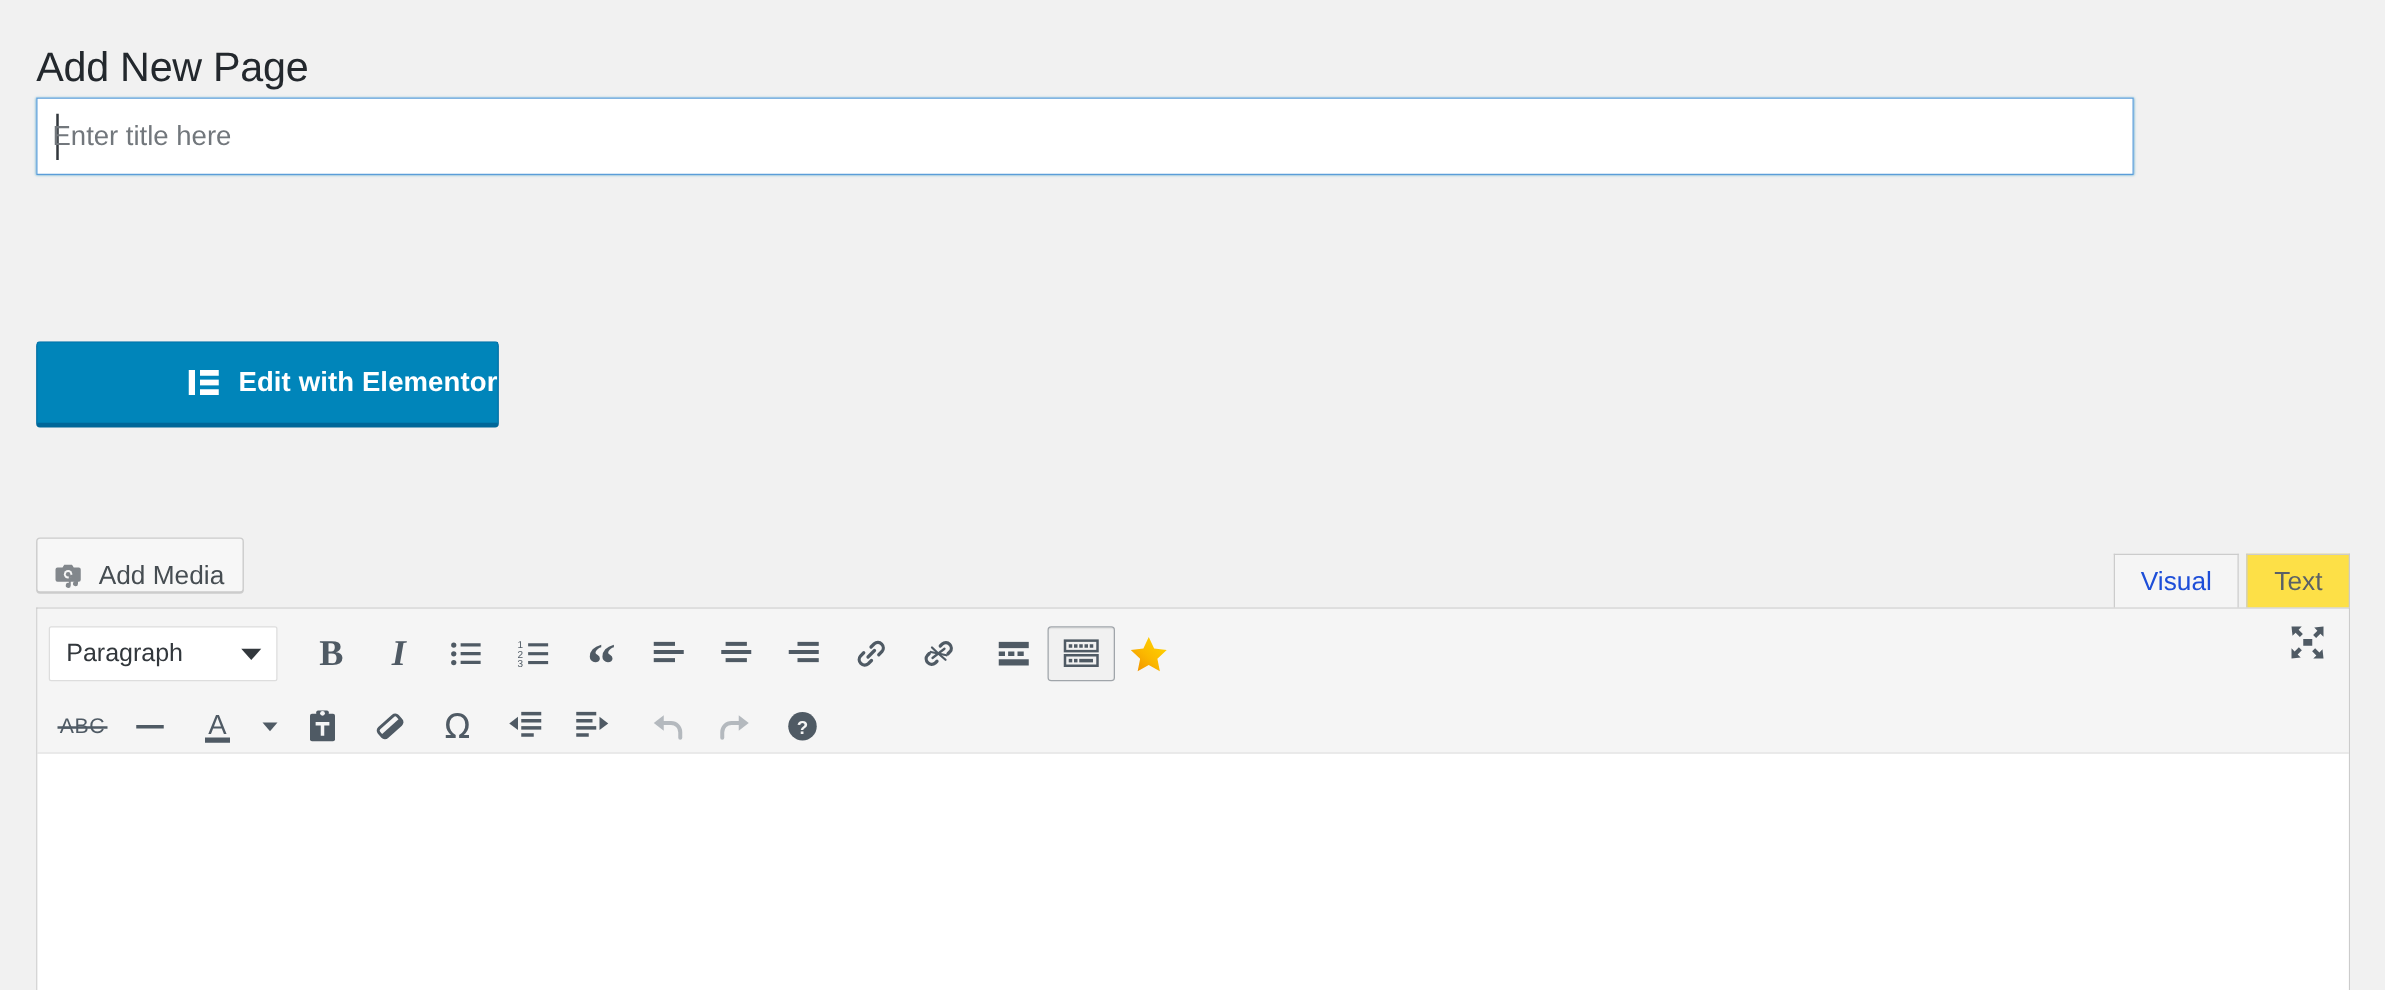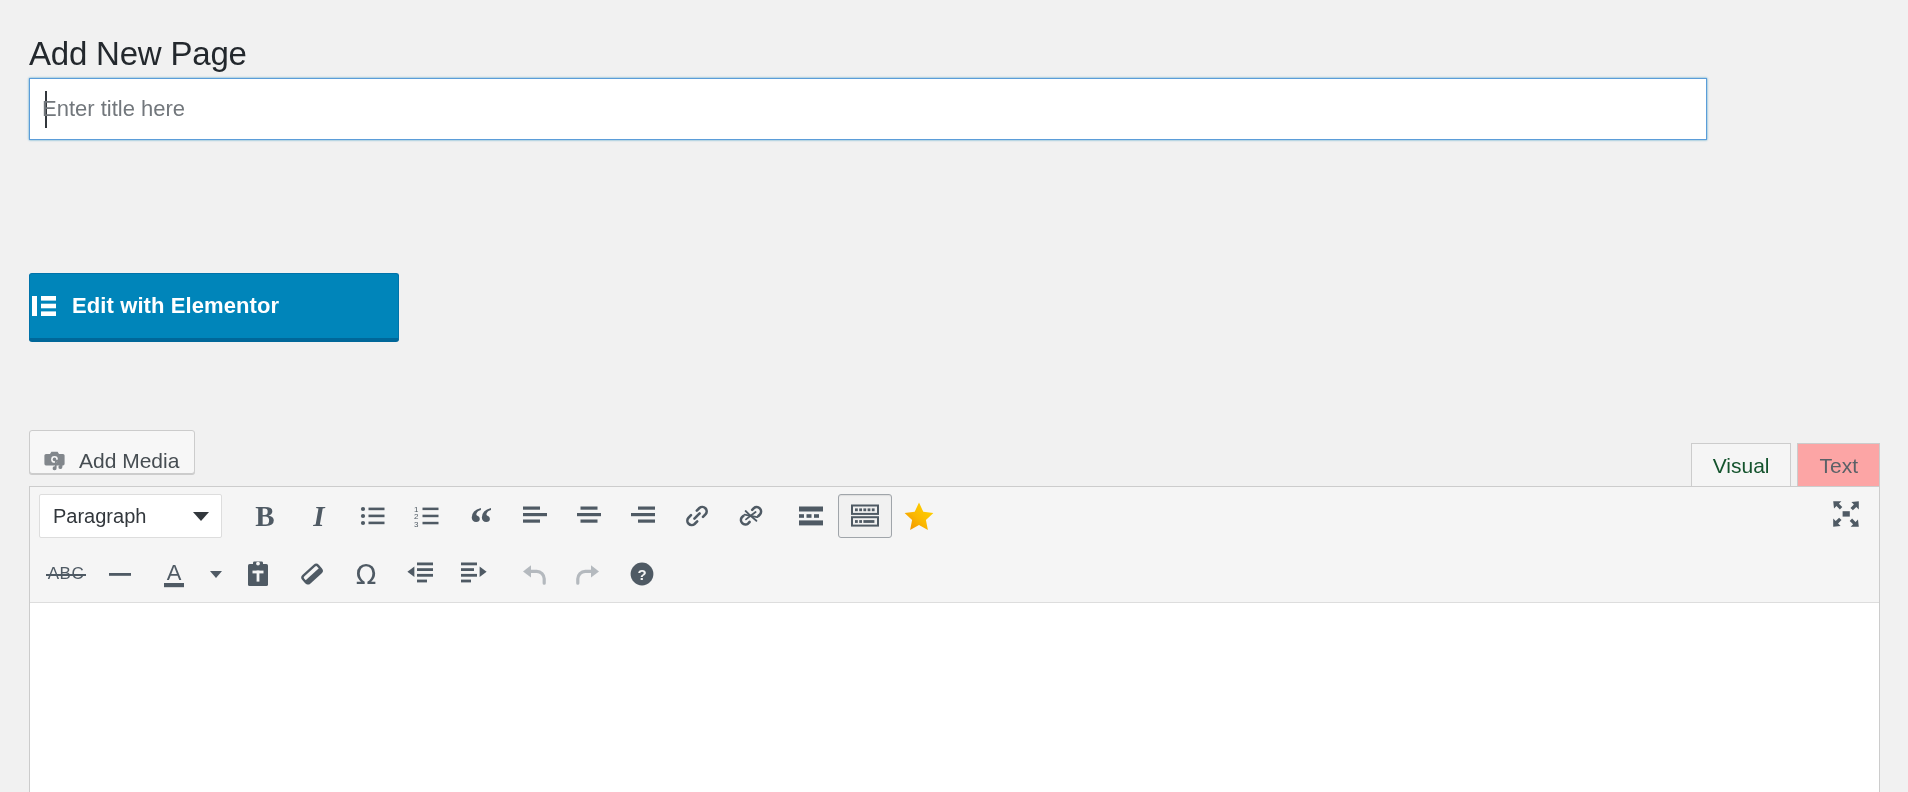--- a/index.html
+++ b/index.html
@@ -74,21 +74,21 @@
     top: 273px;
     width: 370px;
     height: 68px;
     background: #0085ba;
     border: 1px solid #0073aa;
     border-bottom: 3px solid #006799;
     border-radius: 3px;
     box-sizing: border-box;
     display: flex;
     align-items: center;
-    justify-content: flex-start;
+    justify-content: flex-end;
     cursor: pointer;
     box-shadow: 0 1px 0 #006799;
   }
   .elementor-btn .e-icon { margin-right: 14px; display: block; }
   .elementor-btn .e-label {
     color: #fff;
     font-size: 22px;
     font-weight: 700;
     letter-spacing: .1px;
     white-space: nowrap;
@@ -133,25 +133,25 @@
     align-items: center;
     font-size: 21px;
     box-sizing: border-box;
     cursor: pointer;
     border: 1px solid #ccc;
     border-bottom: none;
     margin-left: 6px;
   }
   .ed-tab.active {
     background: #f5f5f5;
-    color: #14532d;
+    color: #1d4ed8;
     border-color: #ccc;
   }
   .ed-tab.inactive {
-    background: #fca5a5;
+    background: #fde047;
     color: #5a6167;
     border-color: #ccc;
   }
 
   
   .editor-wrap {
     position: absolute;
     left: 29px;
     top: 486px;
     width: 1851px;
@@ -163,21 +163,21 @@
   }
   .toolbar {
     position: relative;
     background: #f5f5f5;
     border-bottom: 1px solid #ddd;
     height: 116px;
     box-sizing: border-box;
   }
   .tb-row {
     display: flex;
-    align-items: center;
+    align-items: flex-end;
     height: 58px;
     padding-left: 9px;
     box-sizing: border-box;
   }
   .tb-btn {
     width: 54px;
     height: 44px;
     display: flex;
     align-items: center;
     justify-content: center;

